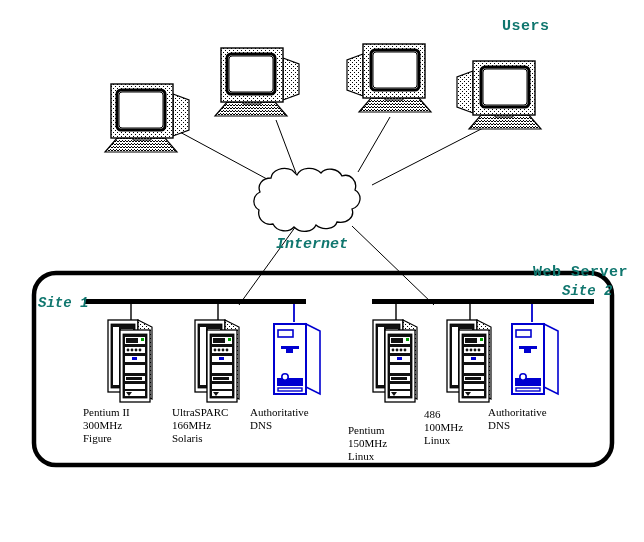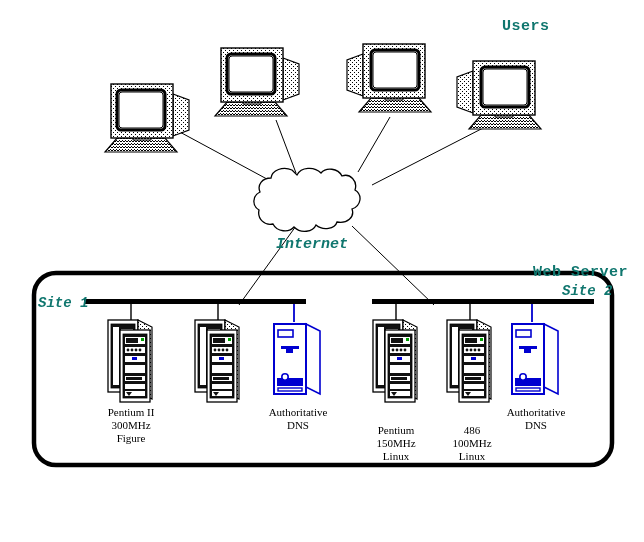--- a/index.html
+++ b/index.html
@@ -47,21 +47,20 @@
     text-align: right;
   }
   .lbl-internet {
     font-size: 15px;
     font-weight: bold;
     font-style: italic;
   }
   .machine-label {
     position: absolute;
     width: 96px;
-    text-align: center;
     font-family: "Liberation Serif", serif;
     font-size: 11px;
     line-height: 13px;
     color: #000000;
   }
   .caption {
     position: absolute;
     left: 28px;
     top: 495px;
     width: 588px;
@@ -260,31 +259,36 @@
 
   <div class="lbl lbl-site" style="left:38px; top:295px;">Site 1</div>
 
   <div class="lbl lbl-site" style="left:562px; top:283px;">Site 2</div>
 
   <div class="machine-label" style="left:83px; top:406px;">
     <div>Pentium II</div>
     <div>300MHz</div>
     <div>Figure</div>
   </div>
+  <div class="machine-label" style="left:172px; top:406px;">
+    <div>UltraSPARC</div>
+    <div>166MHz</div>
+    <div>Solaris</div>
+  </div>
   <div class="machine-label" style="left:250px; top:406px;">
     <div>Authoritative</div>
     <div>DNS</div>
   </div>
 
   <div class="machine-label" style="left:348px; top:424px;">
     <div>Pentium</div>
     <div>150MHz</div>
     <div>Linux</div>
   </div>
-  <div class="machine-label" style="left:424px; top:424px;">
+  <div class="machine-label" style="left:424px; top:408px;">
     <div>486</div>
     <div>100MHz</div>
     <div>Linux</div>
   </div>
   <div class="machine-label" style="left:488px; top:406px;">
     <div>Authoritative</div>
     <div>DNS</div>
   </div>
 
 

